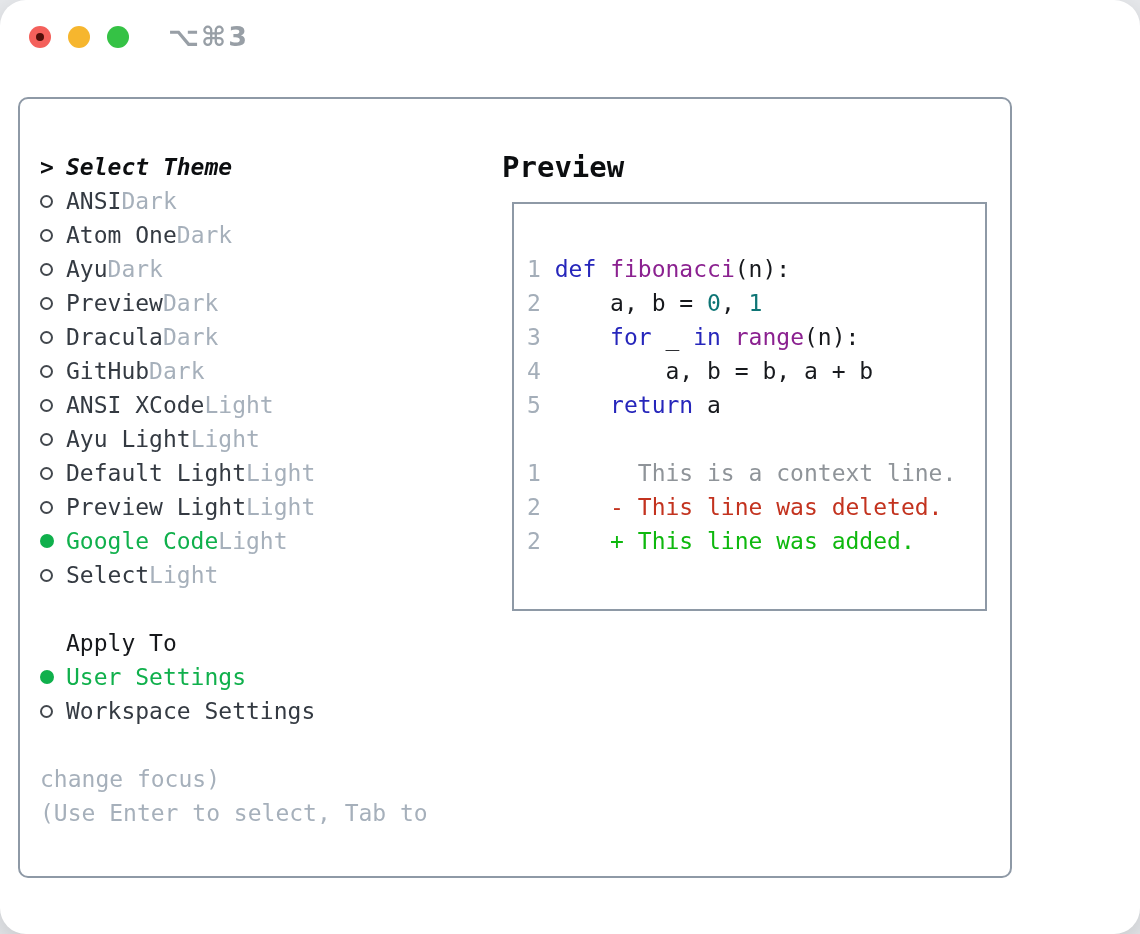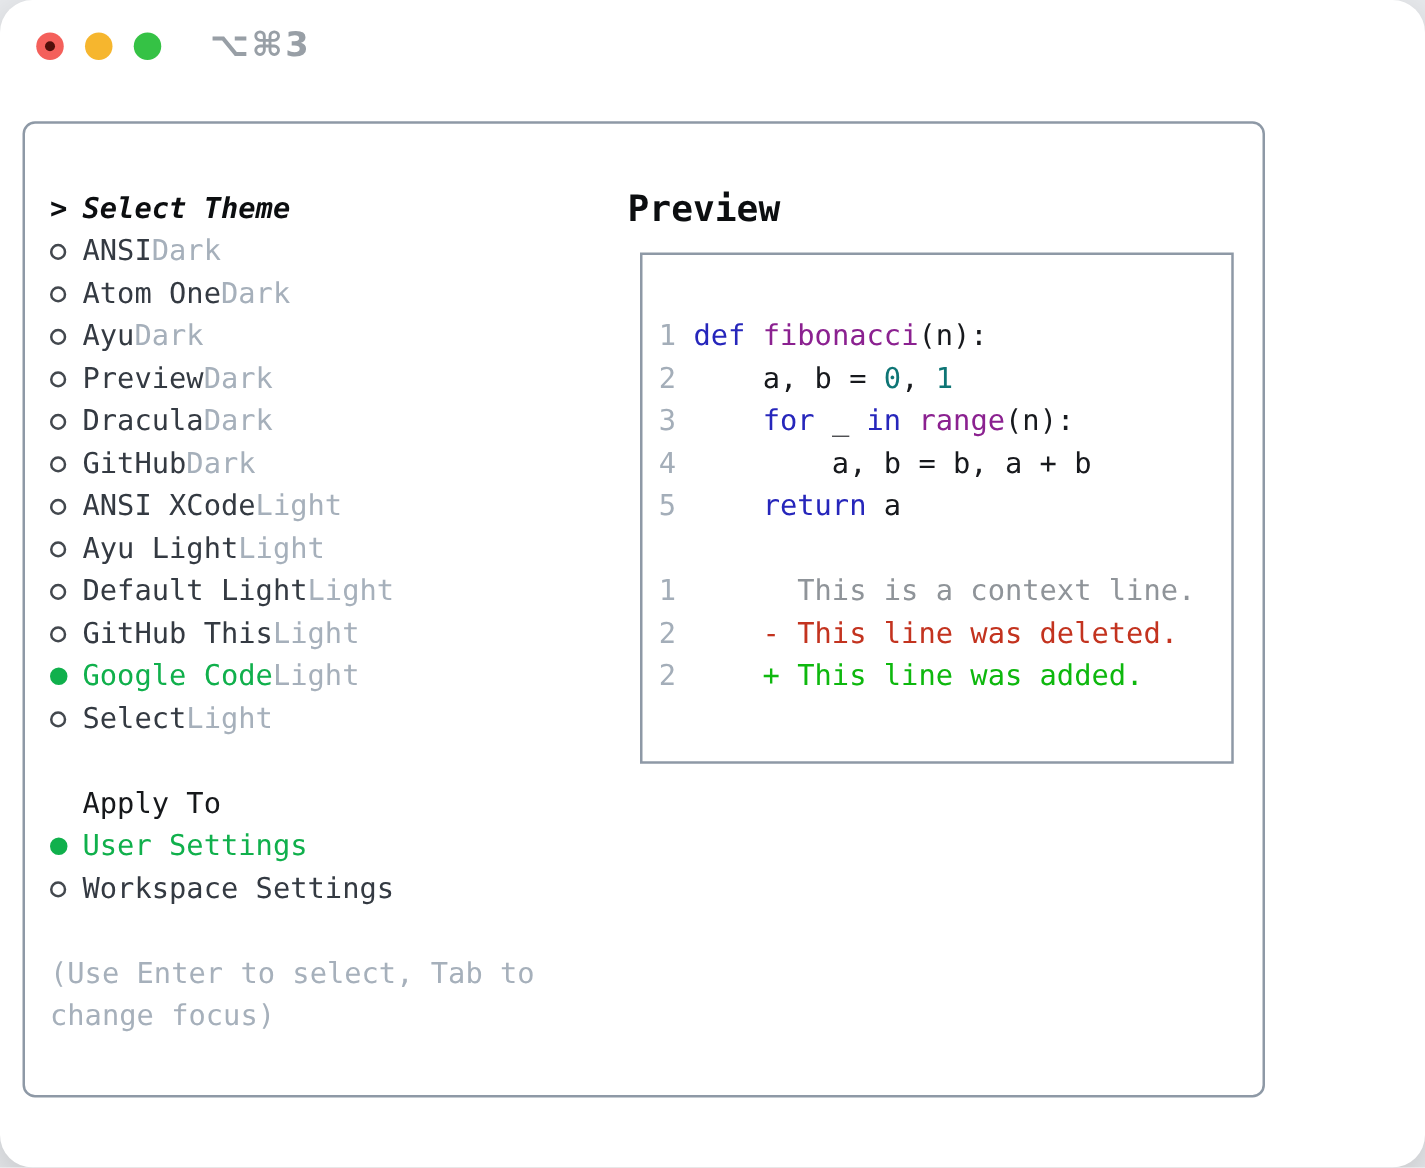--- a/index.html
+++ b/index.html
@@ -71,35 +71,35 @@
       <div id="theme-items">
           <div class="row"><span class="marker-col"><span class="radio"></span></span><span class="theme-name">ANSI</span> <span class="variant">Dark</span></div>
           <div class="row"><span class="marker-col"><span class="radio"></span></span><span class="theme-name">Atom One</span> <span class="variant">Dark</span></div>
           <div class="row"><span class="marker-col"><span class="radio"></span></span><span class="theme-name">Ayu</span> <span class="variant">Dark</span></div>
           <div class="row"><span class="marker-col"><span class="radio"></span></span><span class="theme-name">Preview</span> <span class="variant">Dark</span></div>
           <div class="row"><span class="marker-col"><span class="radio"></span></span><span class="theme-name">Dracula</span> <span class="variant">Dark</span></div>
           <div class="row"><span class="marker-col"><span class="radio"></span></span><span class="theme-name">GitHub</span> <span class="variant">Dark</span></div>
           <div class="row"><span class="marker-col"><span class="radio"></span></span><span class="theme-name">ANSI XCode</span> <span class="variant">Light</span></div>
           <div class="row"><span class="marker-col"><span class="radio"></span></span><span class="theme-name">Ayu Light</span> <span class="variant">Light</span></div>
           <div class="row"><span class="marker-col"><span class="radio"></span></span><span class="theme-name">Default Light</span> <span class="variant">Light</span></div>
-          <div class="row"><span class="marker-col"><span class="radio"></span></span><span class="theme-name">GitHub This</span> <span class="variant">Light</span></div>
+          <div class="row"><span class="marker-col"><span class="radio"></span></span><span class="theme-name">Preview Light</span> <span class="variant">Light</span></div>
           <div class="row"><span class="marker-col"><span class="radio sel"></span></span><span class="theme-name sel">Google Code</span> <span class="variant">Light</span></div>
           <div class="row"><span class="marker-col"><span class="radio"></span></span><span class="theme-name">Select</span> <span class="variant">Light</span></div>
         </div>
       <div class="spacer"></div>
       <div class="row">
         <span class="apply-header">Apply To</span>
       </div>
       <div id="apply-items">
           <div class="row"><span class="marker-col"><span class="radio sel"></span></span><span class="theme-name sel">User Settings</span></div>
           <div class="row"><span class="marker-col"><span class="radio"></span></span><span class="theme-name">Workspace Settings</span></div>
         </div>
       <div class="spacer"></div>
+      <div class="row help">change focus)</div>
       <div class="row help">(Use Enter to select, Tab to</div>
-      <div class="row help">change focus)</div>
     </div>
 
     <div class="preview-title">Preview</div>
     <div class="preview-box">
       <div class="codewrap" id="codewrap"><div class="code-line"><span class="lnum">1</span> <span class="kw">def</span><span class="pl"> </span><span class="fn">fibonacci</span><span class="pl">(n):</span></div><div class="code-line"><span class="lnum">2</span> <span class="pl">    a, b = </span><span class="numlit">0</span><span class="pl">, </span><span class="numlit">1</span></div><div class="code-line"><span class="lnum">3</span> <span class="pl">    </span><span class="kw">for</span><span class="pl"> _ </span><span class="kw">in</span><span class="pl"> </span><span class="fn">range</span><span class="pl">(n):</span></div><div class="code-line"><span class="lnum">4</span> <span class="pl">        a, b = b, a + b</span></div><div class="code-line"><span class="lnum">5</span> <span class="pl">    </span><span class="kw">return</span><span class="pl"> a</span></div><div class="code-line"></div><div class="code-line"><span class="lnum">1</span><span class="ctx">       This is a context line.</span></div><div class="code-line"><span class="lnum">2</span><span class="del">     - This line was deleted.</span></div><div class="code-line"><span class="lnum">2</span><span class="add">     + This line was added.</span></div></div>
     </div>
 
   </div>
 </div>
 

